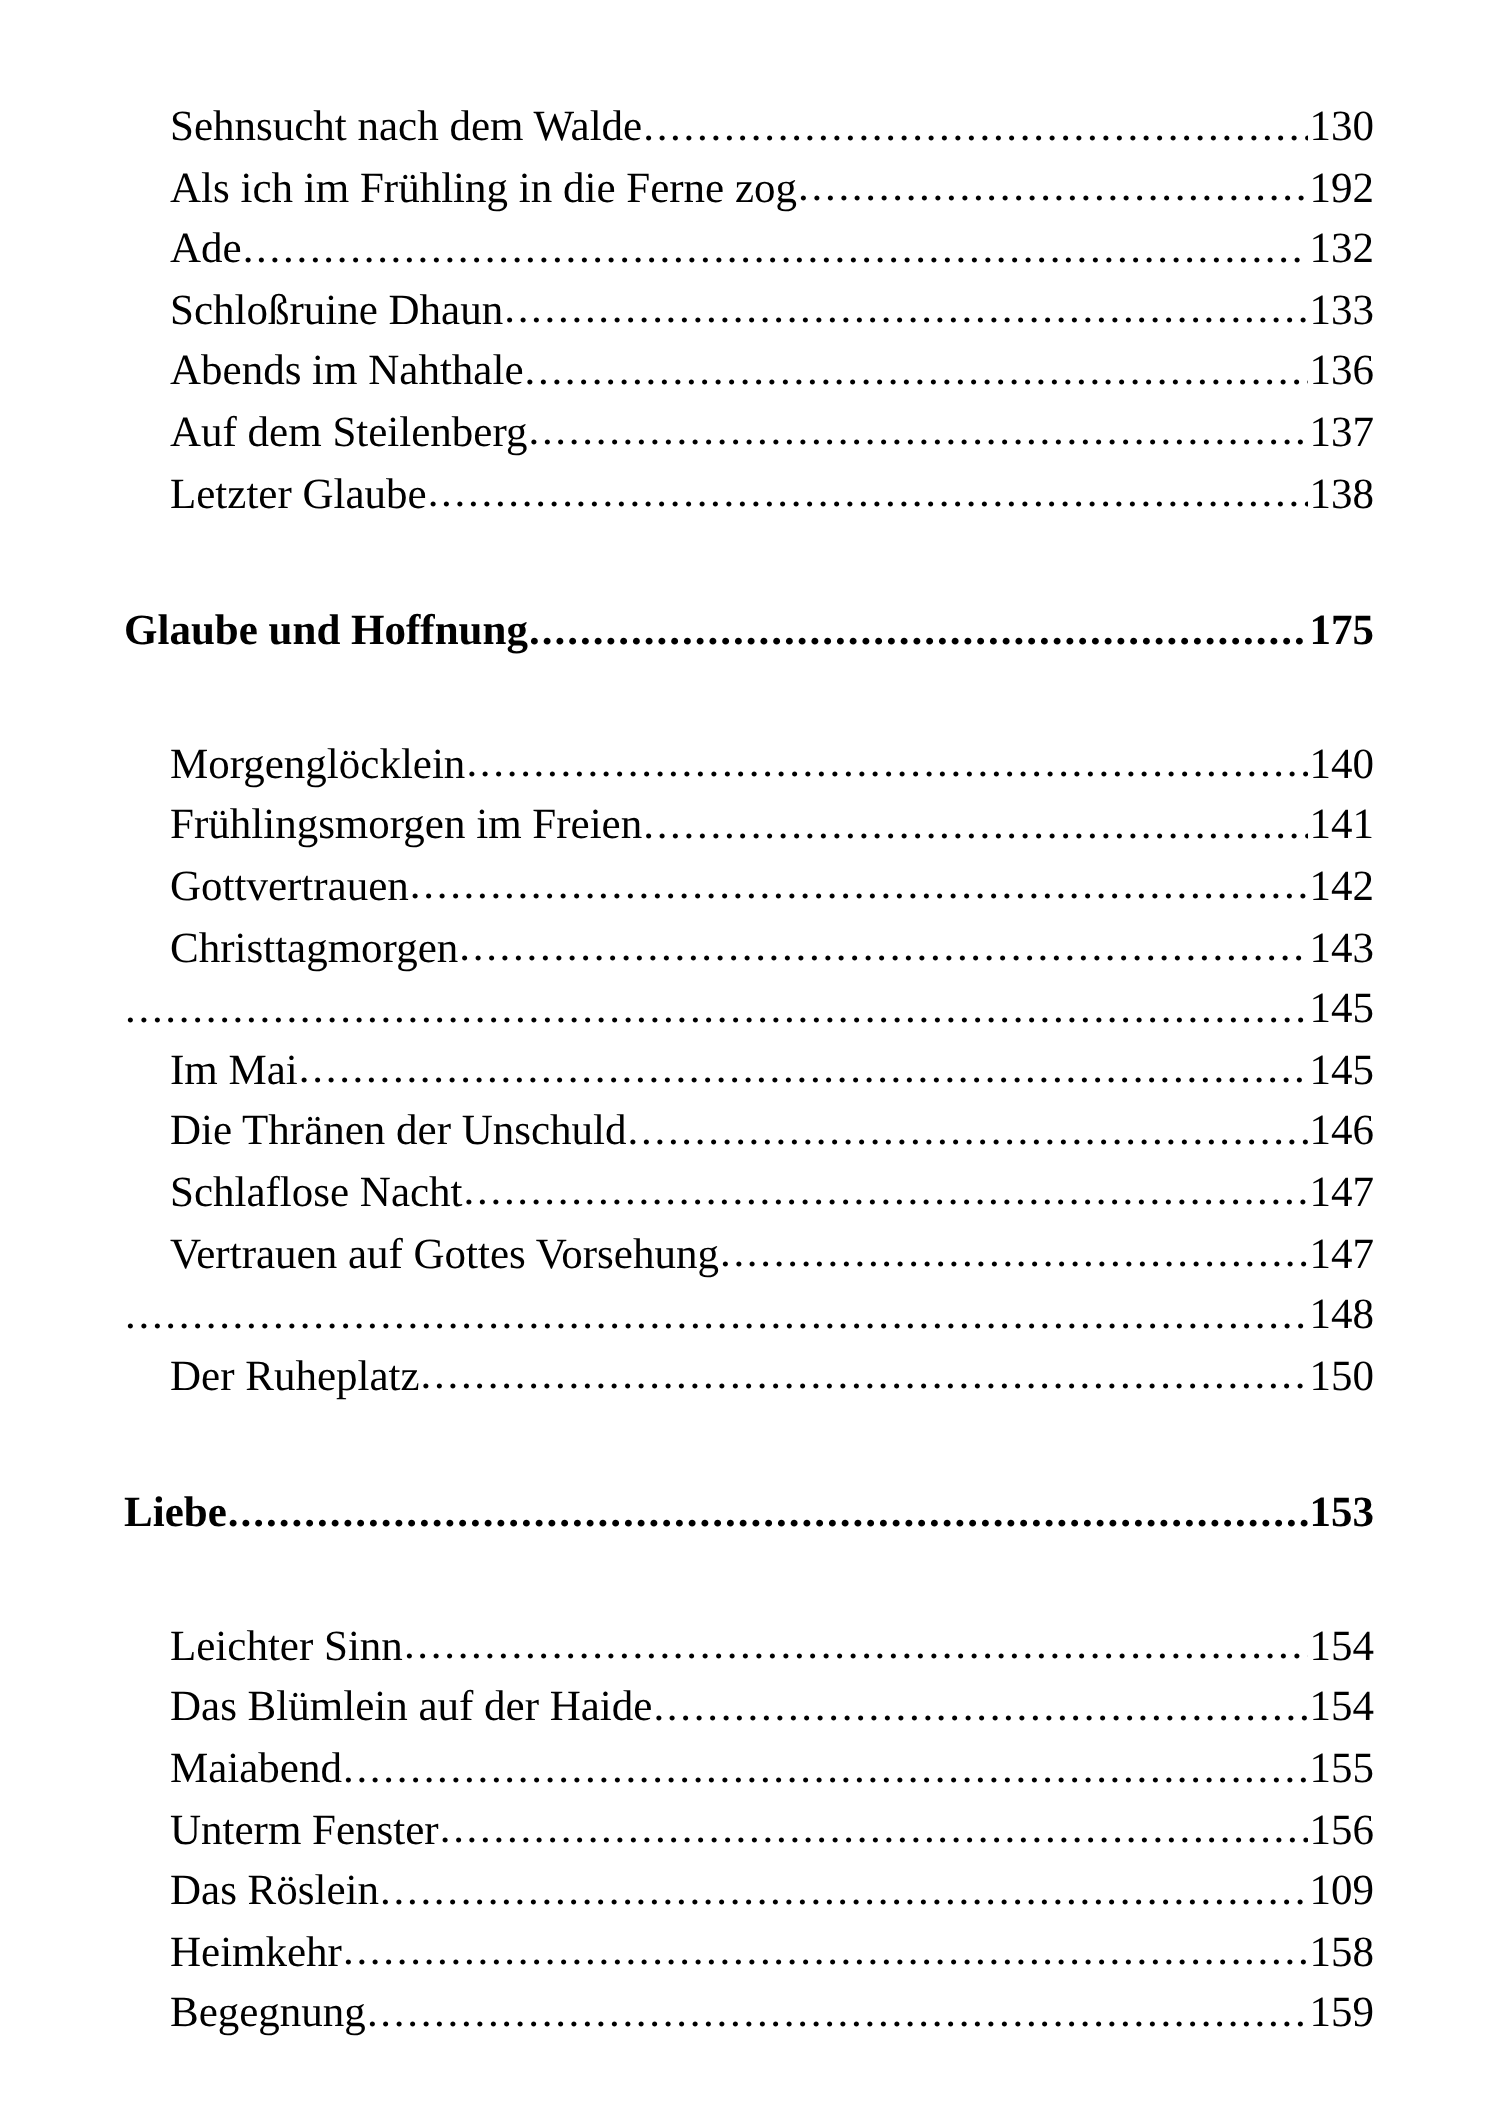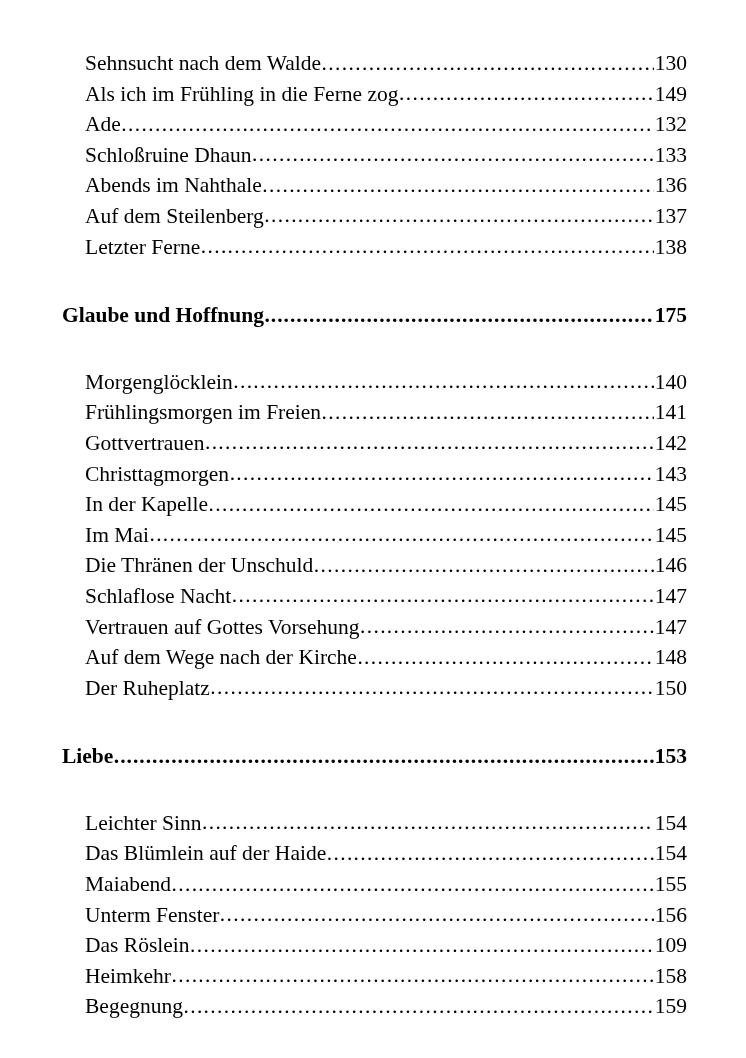--- a/index.html
+++ b/index.html
@@ -90,21 +90,21 @@
       <div class="toc-block">
         <div class="entry-list">
           <div class="toc-line entry">
             <span class="t-title">Sehnsucht nach dem Walde</span>
             <span class="t-dots">...............................................................................................................................................................</span>
             <span class="t-page">130</span>
           </div>
           <div class="toc-line entry">
             <span class="t-title">Als ich im Frühling in die Ferne zog</span>
             <span class="t-dots">...............................................................................................................................................................</span>
-            <span class="t-page">149</span>
+            <span class="t-page">192</span>
           </div>
           <div class="toc-line entry">
             <span class="t-title">Ade</span>
             <span class="t-dots">...............................................................................................................................................................</span>
             <span class="t-page">132</span>
           </div>
           <div class="toc-line entry">
             <span class="t-title">Schloßruine Dhaun</span>
             <span class="t-dots">...............................................................................................................................................................</span>
             <span class="t-page">133</span>
@@ -113,21 +113,21 @@
             <span class="t-title">Abends im Nahthale</span>
             <span class="t-dots">...............................................................................................................................................................</span>
             <span class="t-page">136</span>
           </div>
           <div class="toc-line entry">
             <span class="t-title">Auf dem Steilenberg</span>
             <span class="t-dots">...............................................................................................................................................................</span>
             <span class="t-page">137</span>
           </div>
           <div class="toc-line entry">
-            <span class="t-title">Letzter Ferne</span>
+            <span class="t-title">Letzter Glaube</span>
             <span class="t-dots">...............................................................................................................................................................</span>
             <span class="t-page">138</span>
           </div>
         </div>
       </div>
       <div class="toc-block">
         <div class="gap-before-head"></div>
         <div class="toc-line section-head">
           <span class="t-title">Glaube und Hoffnung</span>
           <span class="t-dots">...............................................................................................................................................................</span>
@@ -149,21 +149,20 @@
             <span class="t-title">Gottvertrauen</span>
             <span class="t-dots">...............................................................................................................................................................</span>
             <span class="t-page">142</span>
           </div>
           <div class="toc-line entry">
             <span class="t-title">Christtagmorgen</span>
             <span class="t-dots">...............................................................................................................................................................</span>
             <span class="t-page">143</span>
           </div>
           <div class="toc-line entry">
-            <span class="t-title">In der Kapelle</span>
             <span class="t-dots">...............................................................................................................................................................</span>
             <span class="t-page">145</span>
           </div>
           <div class="toc-line entry">
             <span class="t-title">Im Mai</span>
             <span class="t-dots">...............................................................................................................................................................</span>
             <span class="t-page">145</span>
           </div>
           <div class="toc-line entry">
             <span class="t-title">Die Thränen der Unschuld</span>
@@ -174,21 +173,20 @@
             <span class="t-title">Schlaflose Nacht</span>
             <span class="t-dots">...............................................................................................................................................................</span>
             <span class="t-page">147</span>
           </div>
           <div class="toc-line entry">
             <span class="t-title">Vertrauen auf Gottes Vorsehung</span>
             <span class="t-dots">...............................................................................................................................................................</span>
             <span class="t-page">147</span>
           </div>
           <div class="toc-line entry">
-            <span class="t-title">Auf dem Wege nach der Kirche</span>
             <span class="t-dots">...............................................................................................................................................................</span>
             <span class="t-page">148</span>
           </div>
           <div class="toc-line entry">
             <span class="t-title">Der Ruheplatz</span>
             <span class="t-dots">...............................................................................................................................................................</span>
             <span class="t-page">150</span>
           </div>
         </div>
       </div>

